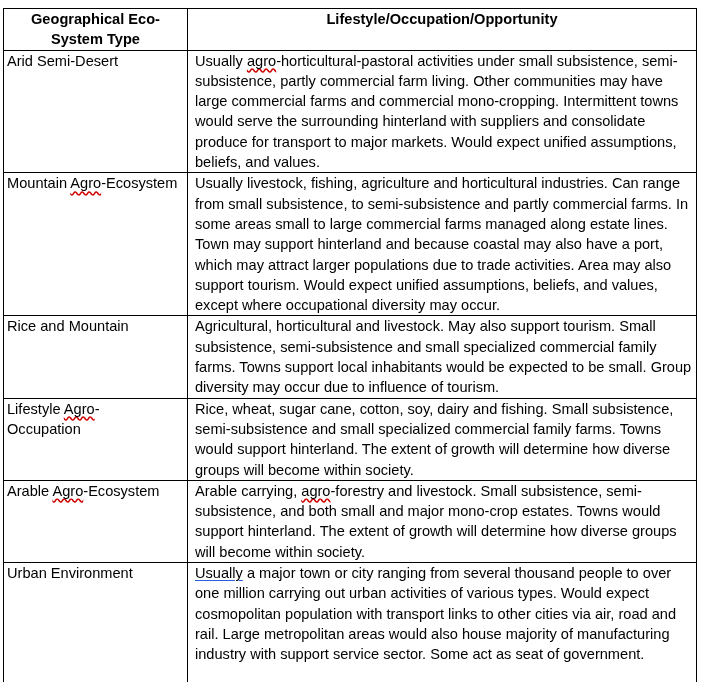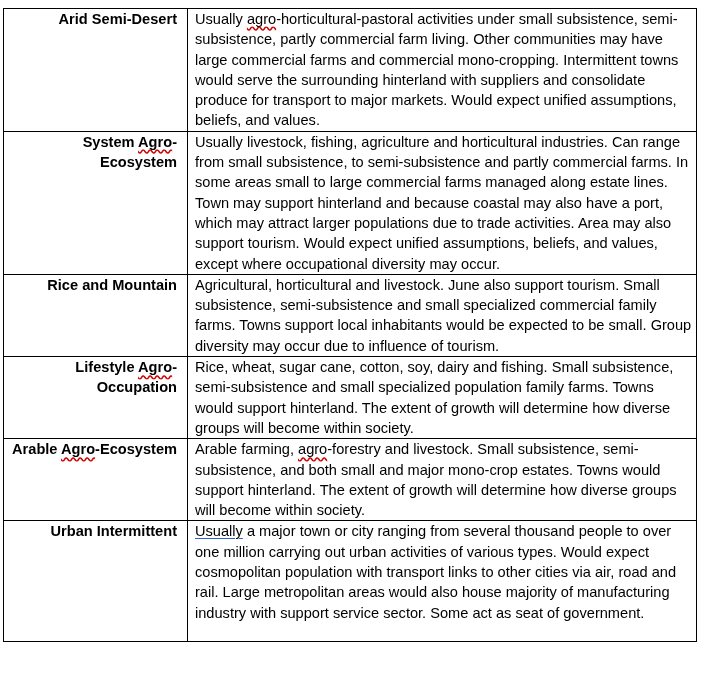--- a/index.html
+++ b/index.html
@@ -5,65 +5,69 @@
   html, body { margin:0; padding:0; background:#ffffff; }
   body { width:702px; height:682px; position:relative; overflow:hidden;
          font-family:"Liberation Sans", "DejaVu Sans", sans-serif; color:#000; }
   table { position:absolute; left:3px; top:8px; border-collapse:collapse;
           width:693px; table-layout:fixed; }
   td, th { border:1px solid #000; vertical-align:top; padding:0 6px 0 6px;
            font-size:14.6px; line-height:20.3px; }
   col.c1 { width:184px; }
   col.c2 { width:509px; }
   th { font-weight:bold; text-align:center; }
-  td.type { font-weight:bold; text-align:right; padding-left:3px; padding-right:10px; }
+  td.type { font-weight:normal; text-align:left; padding-left:3px; padding-right:1px; }
   td.desc { text-align:left; padding-left:7px; padding-right:4px; }
   .spell { text-decoration: underline wavy #d00000; text-decoration-skip-ink:none; text-underline-offset:2px; }
   .gram { text-decoration: underline; text-decoration-color:#2b5fd9; text-decoration-thickness:1px; text-underline-offset:2px; }
   tr.h0 { height:40px; }
   tr.h1 { height:122px; }
   tr.h2 { height:141px; }
   tr.h3 { height:82px; }
   tr.h4 { height:81px; }
   tr.h5 { height:82px; }
   tr.h6 { height:121px; }
 </style>
 </head>
 <body>
 
 <table>
   <colgroup>
       <col class="c1">
       <col class="c2">
     </colgroup>
   <tbody>
+      <tr class="h0">
+    <th><span>Geographical Eco-</span><br><span>System Type</span></th>
+    <th>Lifestyle/Occupation/Opportunity</th>
+  </tr>
 
   <tr class="h1">
     <td class="type">Arid Semi-Desert</td>
     <td class="desc"><span>Usually </span><span class="spell">agro</span><span>-horticultural-pastoral activities under small subsistence, semi-subsistence, partly commercial farm living. Other communities may have large commercial farms and commercial mono-cropping. Intermittent towns would serve the surrounding hinterland with suppliers and consolidate produce for transport to major markets. Would expect unified assumptions, beliefs, and values.</span></td>
   </tr>
 
   <tr class="h2">
-    <td class="type"><span>System </span><span class="spell">Agro</span><span>-Ecosystem</span></td>
+    <td class="type"><span>Mountain </span><span class="spell">Agro</span><span>-Ecosystem</span></td>
     <td class="desc">Usually livestock, fishing, agriculture and horticultural industries. Can range from small subsistence, to semi-subsistence and partly commercial farms. In some areas small to large commercial farms managed along estate lines. Town may support hinterland and because coastal may also have a port, which may attract larger populations due to trade activities. Area may also support tourism. Would expect unified assumptions, beliefs, and values, except where occupational diversity may occur.</td>
   </tr>
 
   <tr class="h3">
     <td class="type">Rice and Mountain</td>
-    <td class="desc">Agricultural, horticultural and livestock. June also support tourism. Small subsistence, semi-subsistence and small specialized commercial family farms. Towns support local inhabitants would be expected to be small. Group diversity may occur due to influence of tourism.</td>
+    <td class="desc">Agricultural, horticultural and livestock. May also support tourism. Small subsistence, semi-subsistence and small specialized commercial family farms. Towns support local inhabitants would be expected to be small. Group diversity may occur due to influence of tourism.</td>
   </tr>
 
   <tr class="h4">
     <td class="type"><span>Lifestyle </span><span class="spell">Agro</span><span>-</span><br><span>Occupation</span></td>
-    <td class="desc">Rice, wheat, sugar cane, cotton, soy, dairy and fishing. Small subsistence, semi-subsistence and small specialized population family farms. Towns would support hinterland. The extent of growth will determine how diverse groups will become within society.</td>
+    <td class="desc">Rice, wheat, sugar cane, cotton, soy, dairy and fishing. Small subsistence, semi-subsistence and small specialized commercial family farms. Towns would support hinterland. The extent of growth will determine how diverse groups will become within society.</td>
   </tr>
 
   <tr class="h5">
     <td class="type"><span>Arable </span><span class="spell">Agro</span><span>-Ecosystem</span></td>
-    <td class="desc"><span>Arable farming, </span><span class="spell">agro</span><span>-forestry and livestock. Small subsistence, semi-subsistence, and both small and major mono-crop estates. Towns would support hinterland. The extent of growth will determine how diverse groups will become within society.</span></td>
+    <td class="desc"><span>Arable carrying, </span><span class="spell">agro</span><span>-forestry and livestock. Small subsistence, semi-subsistence, and both small and major mono-crop estates. Towns would support hinterland. The extent of growth will determine how diverse groups will become within society.</span></td>
   </tr>
 
   <tr class="h6">
-    <td class="type">Urban Intermittent</td>
+    <td class="type">Urban Environment</td>
     <td class="desc"><span class="gram">Usually</span><span> a major town or city ranging from several thousand people to over one million carrying out urban activities of various types. Would expect cosmopolitan population with transport links to other cities via air, road and rail. Large metropolitan areas would also house majority of manufacturing industry with support service sector. Some act as seat of government.</span></td>
   </tr>
 </tbody>
   </table>
 
 </body></html>

